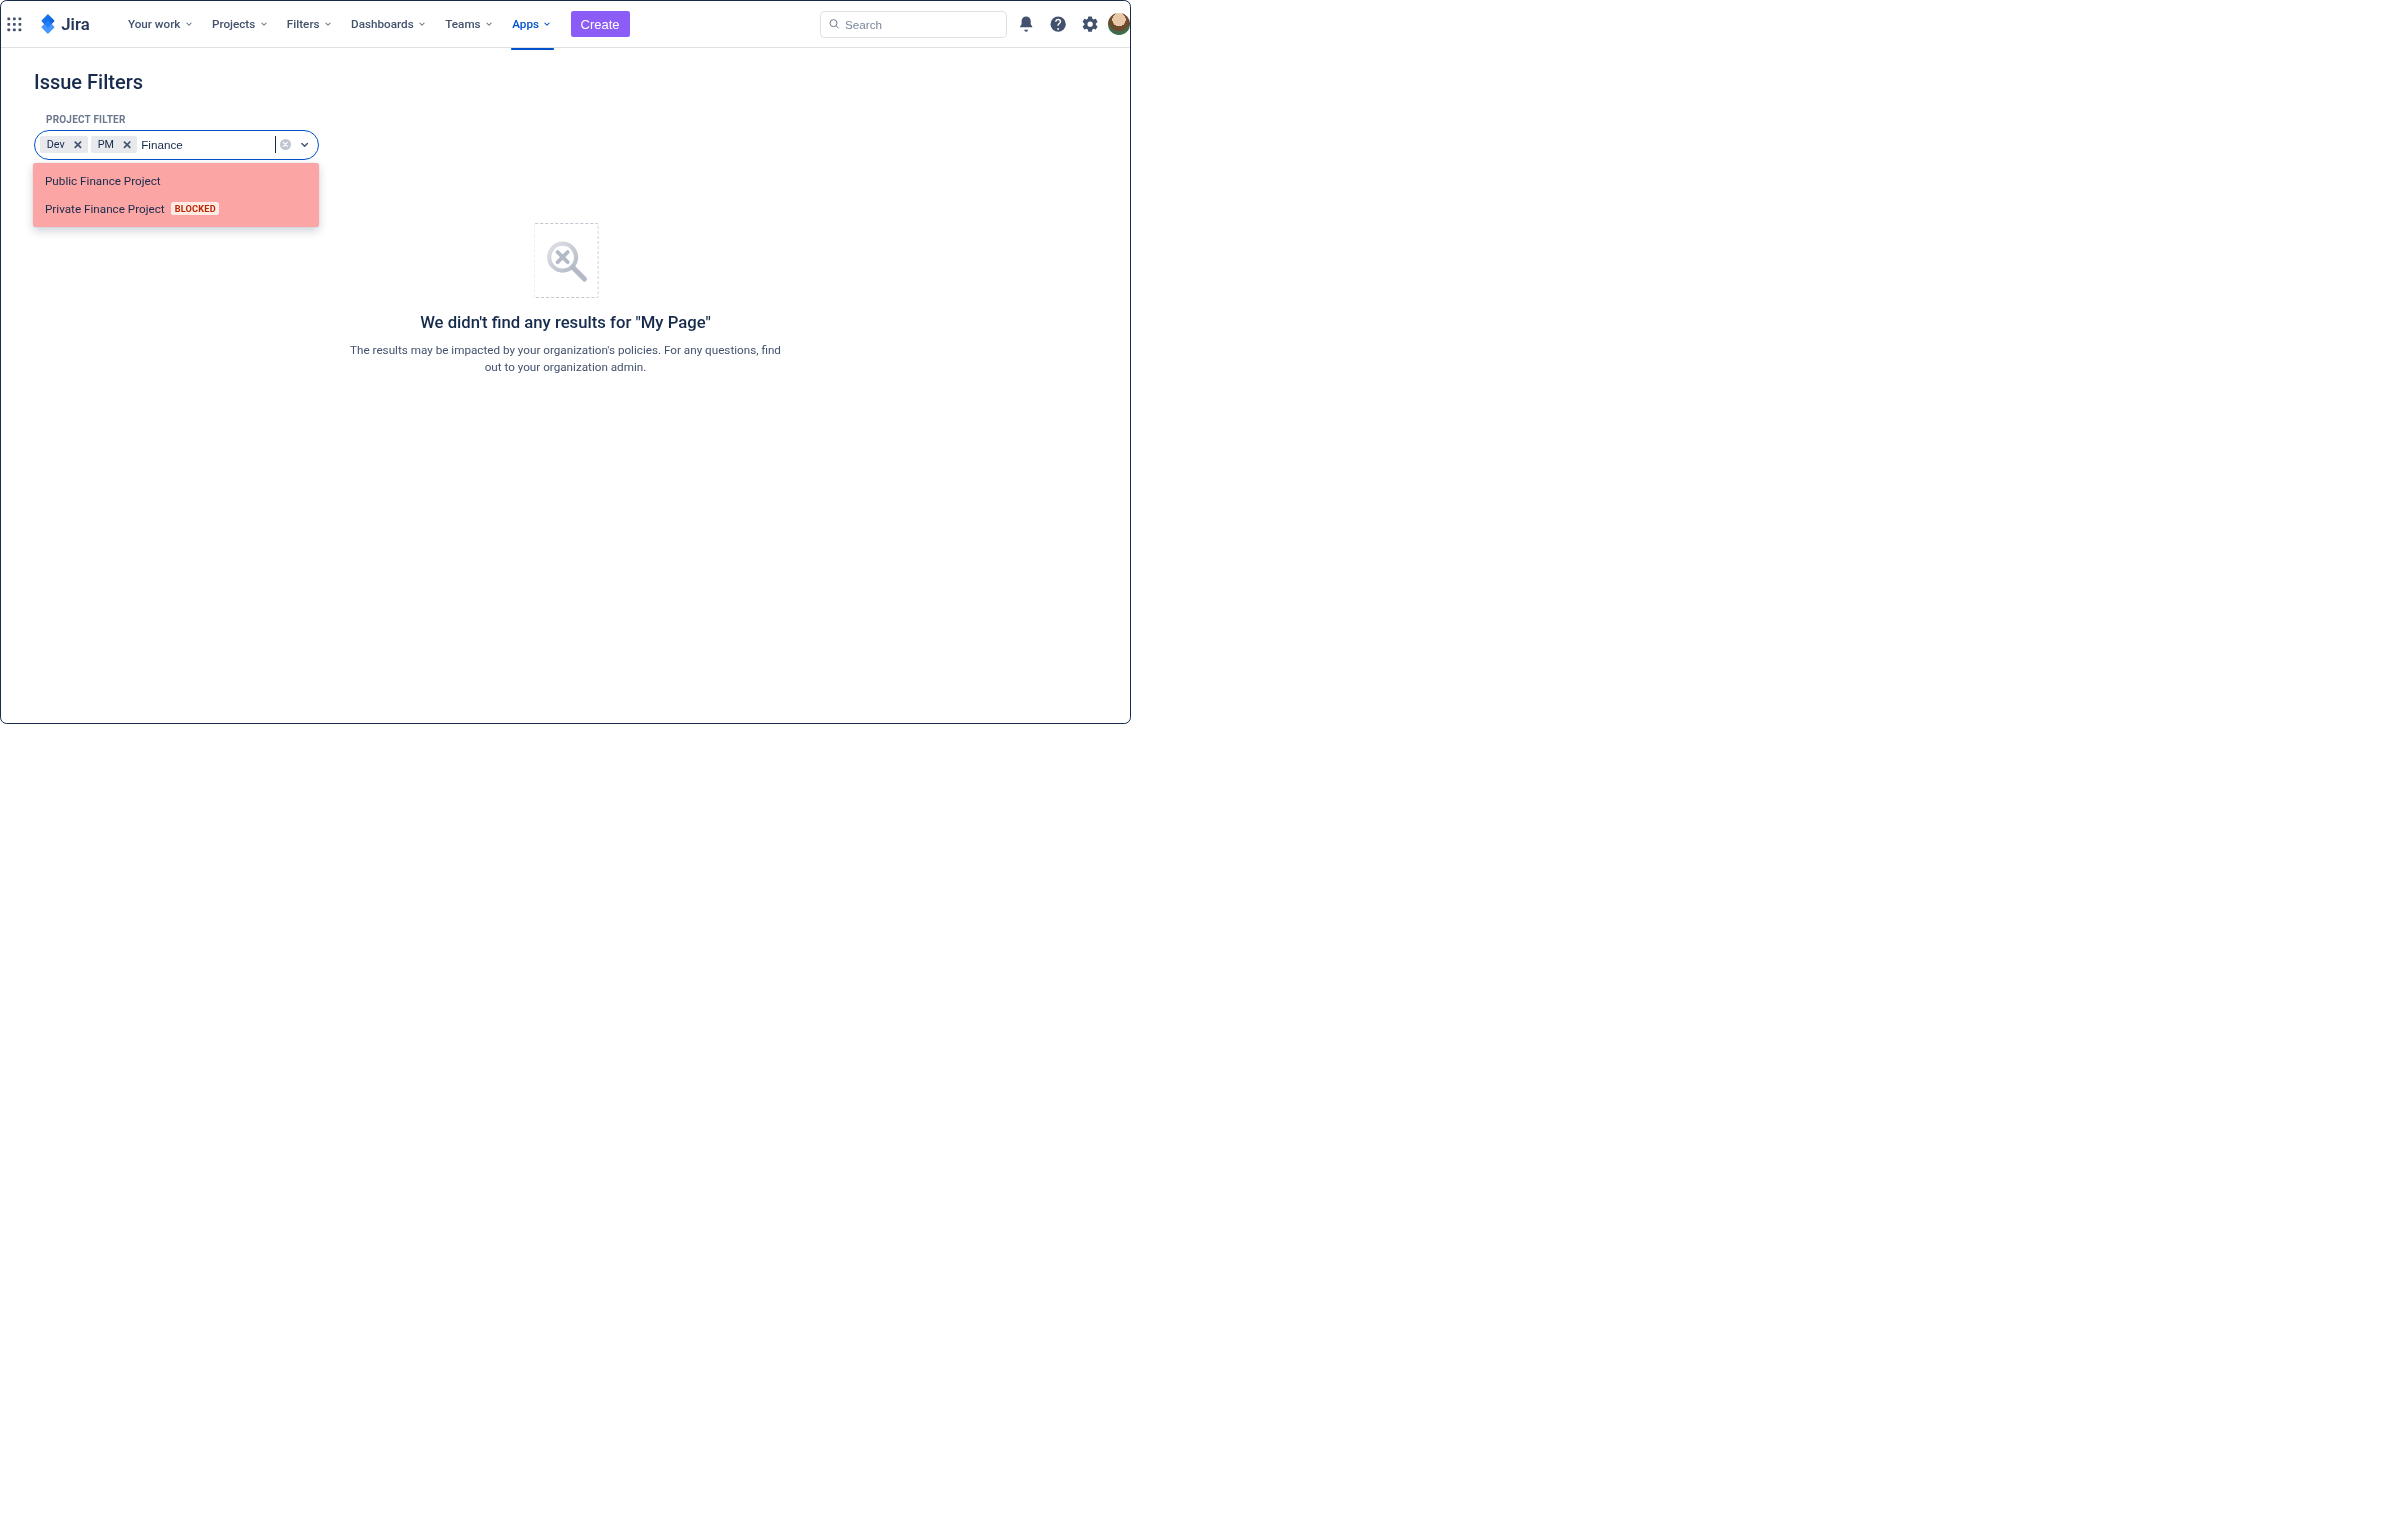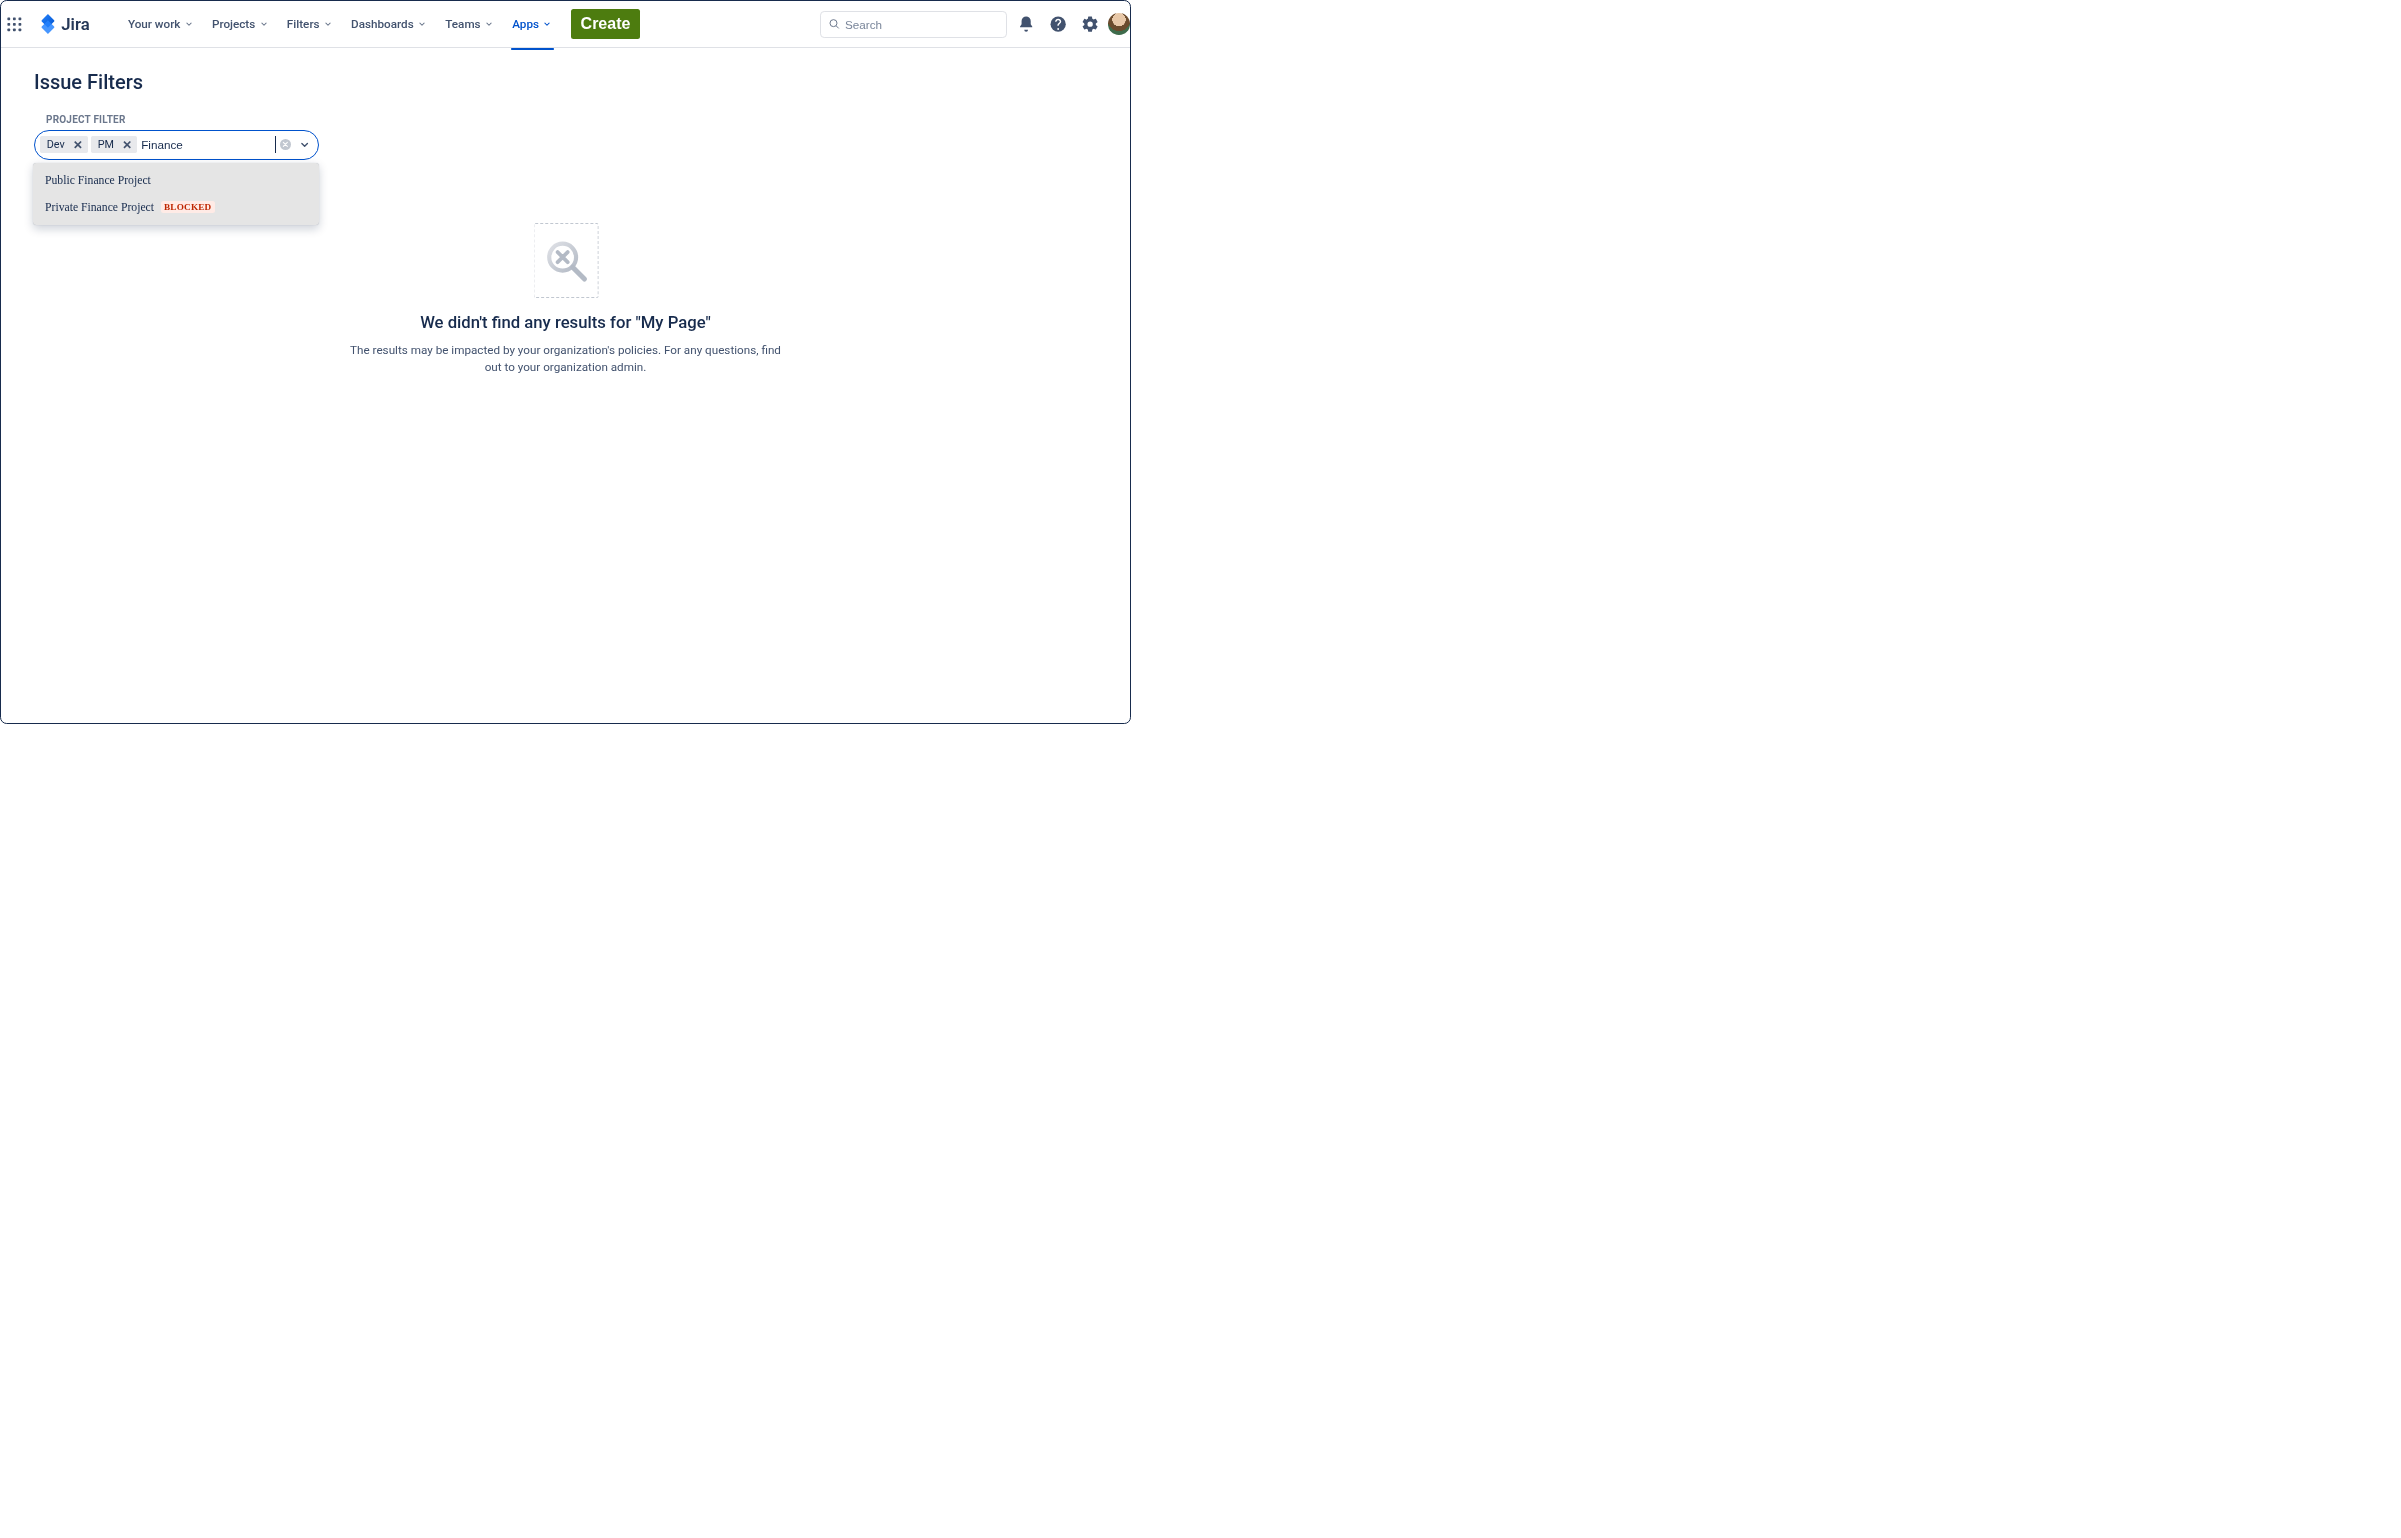--- a/index.html
+++ b/index.html
@@ -45,23 +45,23 @@
     }
     .nav-item.active { color: #0052CC; }
     .nav-item.active::after {
       content: ""; position: absolute; left: 6.7px; right: 6.7px; bottom: -14px;
       height: 2.5px; background: #0052CC; border-radius: 0.8px;
     }
     .chevron-down-sm {
       width: 10px; height: 10px; flex: 0 0 auto;
     }
     .create-btn {
-      background: #4d7c0f; color: #fff;
+      background: #8b5cf6; color: #fff;
       border: none; border-radius: 2.5px;
-      padding: 5.8px 10px; font-weight: 700; font-size: 16px;
+      padding: 5.8px 10px; font-weight: 400; font-size: 13px;
       margin-left: 8.3px; cursor: pointer;
     }
     .topnav-spacer { flex: 1; }
     .search-box {
       display: flex; align-items: center; gap: 5px;
       border: 1.7px solid #DFE1E6; border-radius: 4.2px;
       height: 27px; width: 187px; padding: 0 6.7px;
       color: #6B778C;
     }
     .search-box input {
@@ -107,23 +107,23 @@
     }
     .ms-controls { margin-left: auto; display: flex; align-items: center; gap: 6.7px; padding-right: 1.7px; }
     .clear-circle {
       width: 11.7px; height: 11.7px; border-radius: 50%; background: #C1C7D0;
       display: flex; align-items: center; justify-content: center;
       cursor: pointer;
     }
     .clear-circle svg { width: 6.7px; height: 6.7px; }
     .dropdown {
       position: absolute; top: 32px; left: -1.7px; width: 286px;
-      background: #e5e5e5; border-radius: 3.3px;
+      background: #fca5a5; border-radius: 3.3px;
       box-shadow: 0 3.3px 10px rgba(9,30,66,0.2), 0 0 0.8px rgba(9,30,66,0.3);
-      padding: 5px 0; z-index: 10; font-family: Liberation Serif, serif;
+      padding: 5px 0; z-index: 10;
     }
     .dropdown-item {
       padding: 6.7px 11.7px; font-size: 11.7px; color: #172B4D;
       display: flex; align-items: center; gap: 6.7px; cursor: pointer;
     }
     .lozenge-blocked {
       font-size: 9.2px; font-weight: 700;
       background: #FFEBE6; color: #BF2600;
       border-radius: 2.5px; padding: 0.8px 3.3px;
       letter-spacing: 0.2px;

